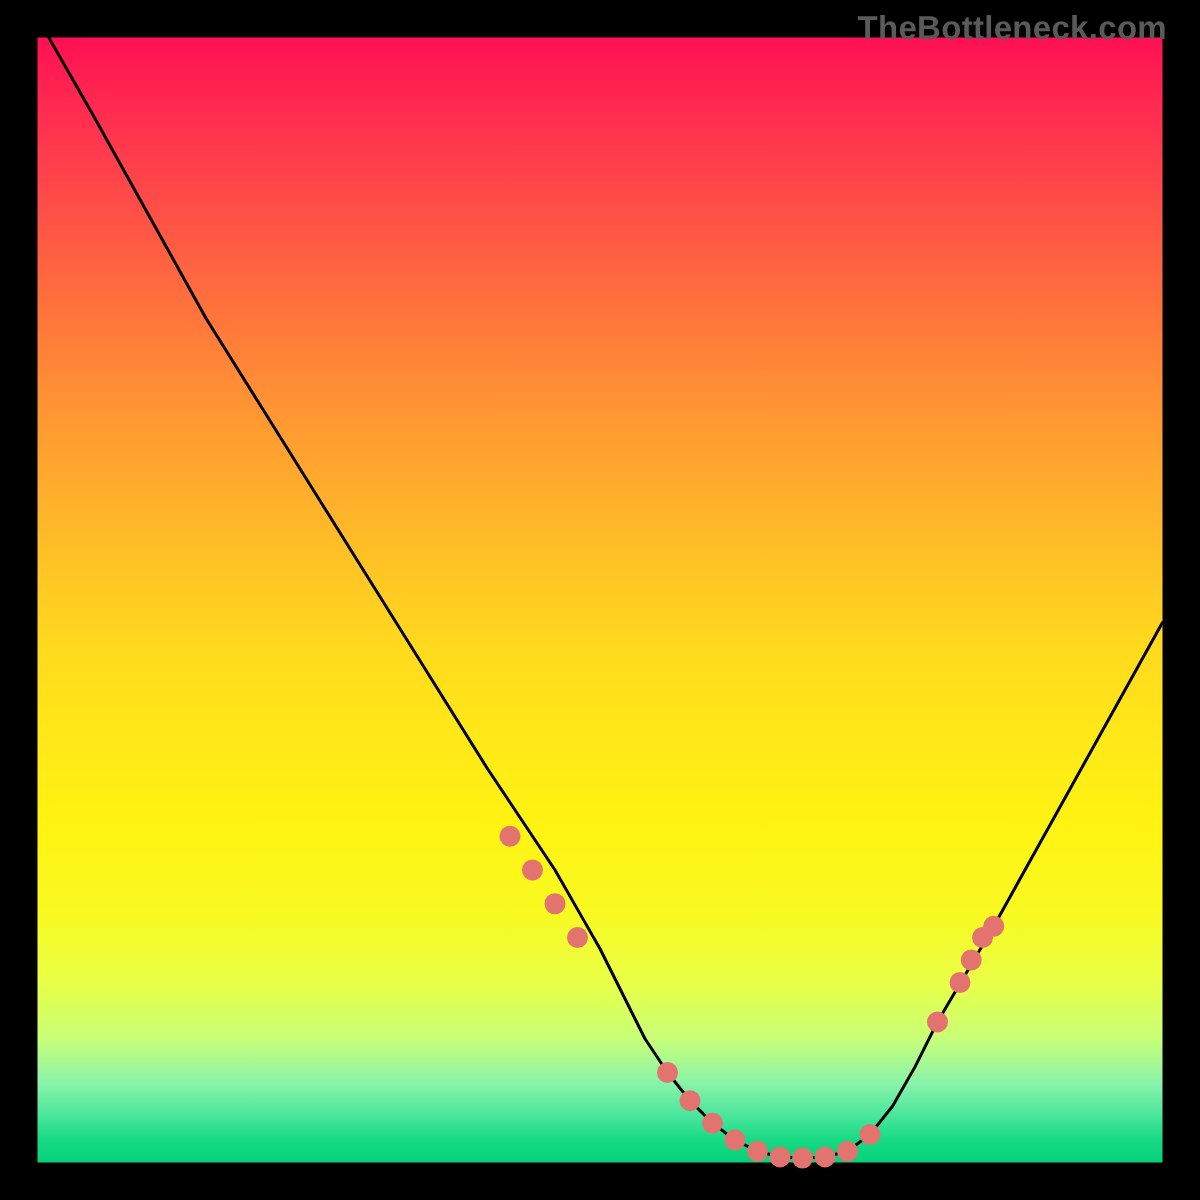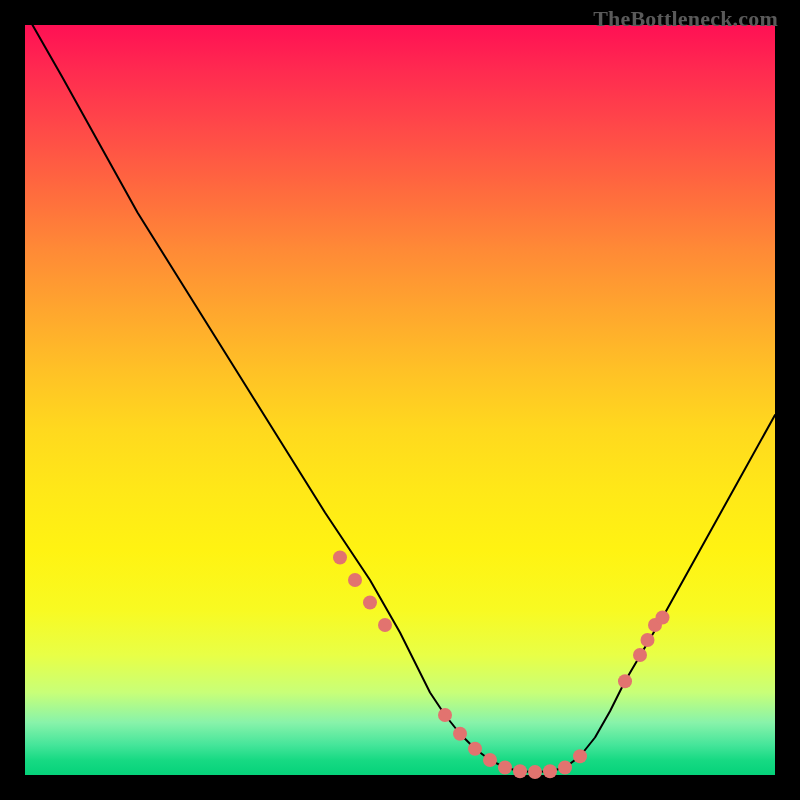--- a/index.html
+++ b/index.html
@@ -41,21 +41,21 @@
       #88f3aa 93%,
       #45e59a 96%,
       #17da83 98%,
       #05d27a 100%
     );
   }
   .watermark {
     position: absolute;
     top: 6px;
     right: 22px;
-    font-family: Liberation Serif, serif;
+    font-family: Liberation Sans, sans-serif;
     font-size: 22px;
     font-weight: 600;
     color: #5a5a5a;
     letter-spacing: 0.2px;
     user-select: none;
   }
   svg.curve {
     position: absolute;
     left: 0;
     top: 0;

